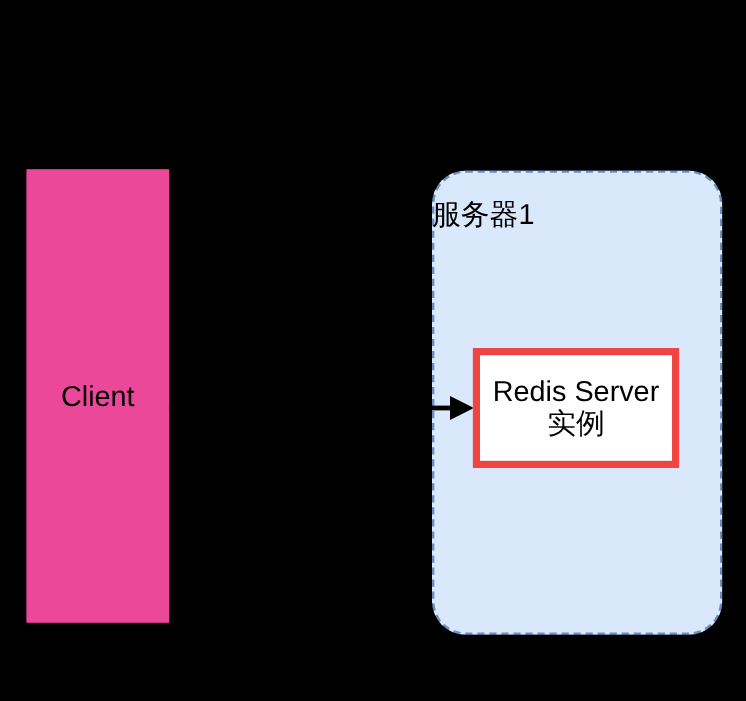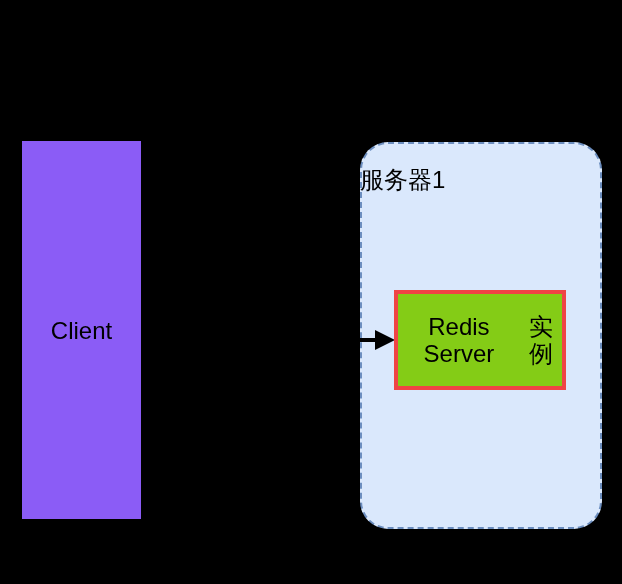--- a/index.html
+++ b/index.html
@@ -18,21 +18,21 @@
   }
   .node {
     position: absolute;
     box-sizing: border-box;
   }
   .client-box {
     left: 22px;
     top: 141px;
     width: 119px;
     height: 378px;
-    background: #8b5cf6;
+    background: #ec4899;
     display: flex;
     align-items: center;
     justify-content: center;
     font-size: 24px;
     line-height: 27px;
     text-align: center;
   }
   .server-box {
     left: 360px;
     top: 142px;
@@ -49,24 +49,24 @@
     width: 242px;
     text-align: left;
     font-size: 24px;
     line-height: 28px;
   }
   .redis-box {
     left: 394px;
     top: 290px;
     width: 172px;
     height: 100px;
-    background: #84cc16;
-    border: 4px solid #ef4444;
+    background: #ffffff;
+    border: 6px solid #ef4444;
     display: flex;
-    flex-direction: row;
+    flex-direction: column;
     align-items: center;
     justify-content: center;
     font-size: 24px;
     line-height: 27px;
     text-align: center;
   }
   .arrow-line {
     position: absolute;
     left: 141px;
     top: 338px;

